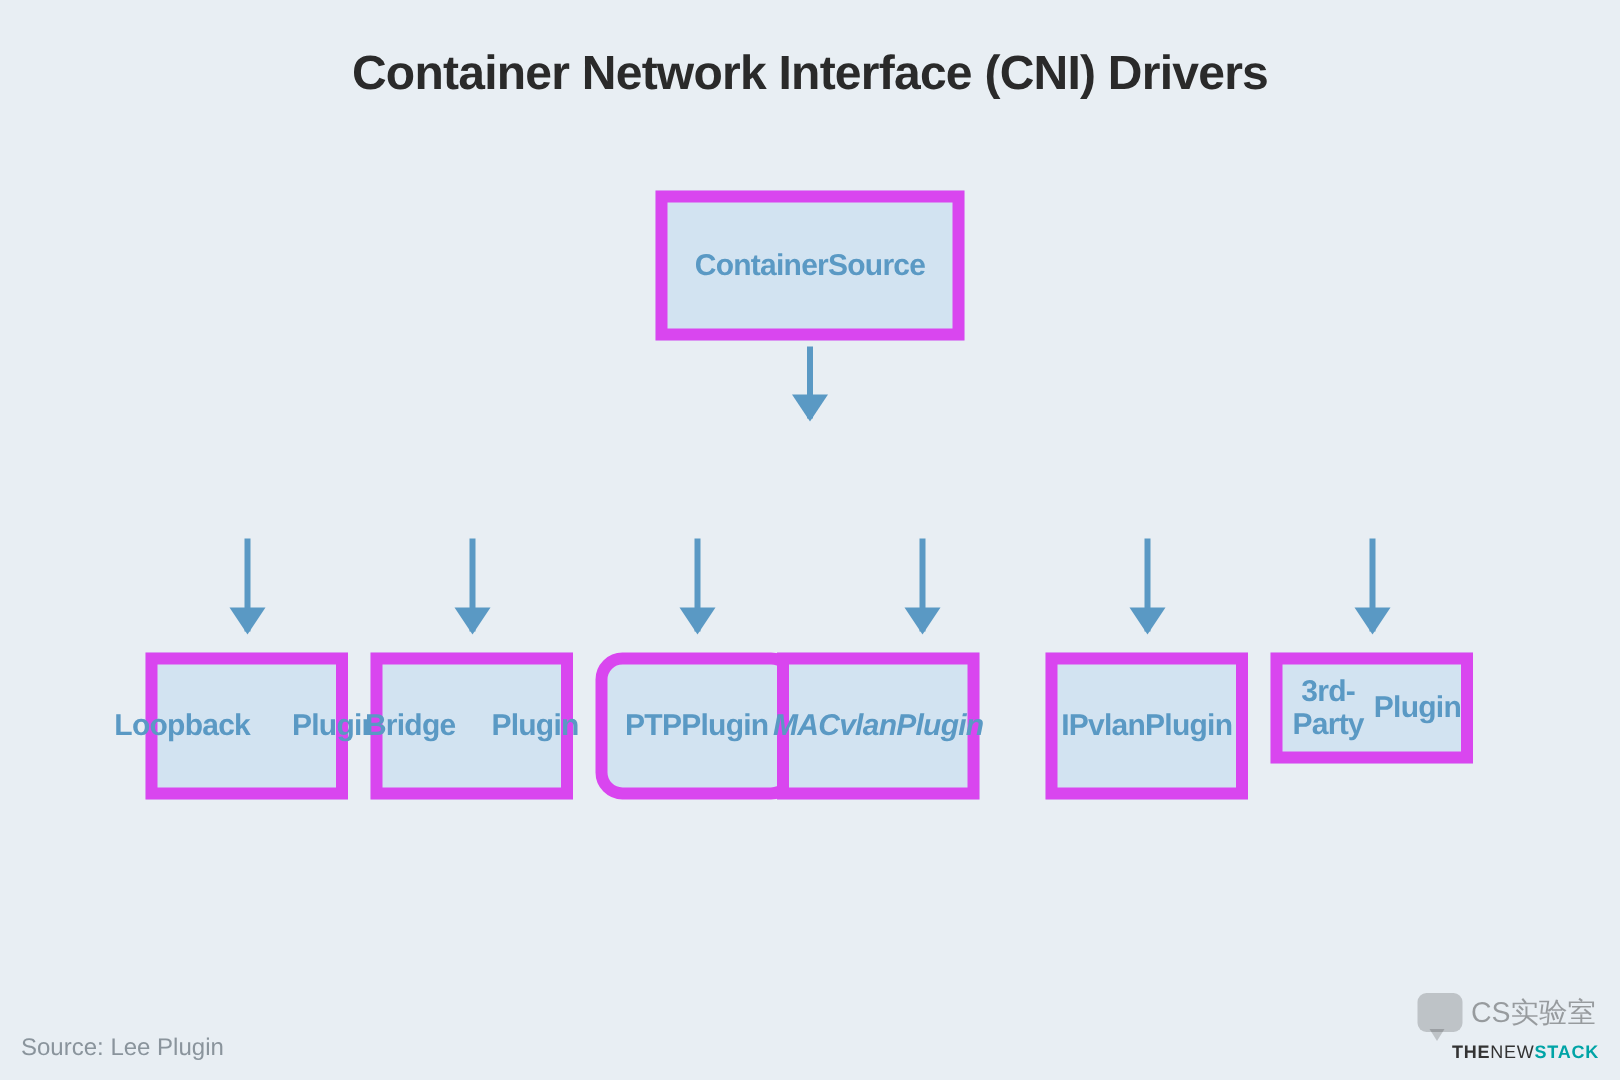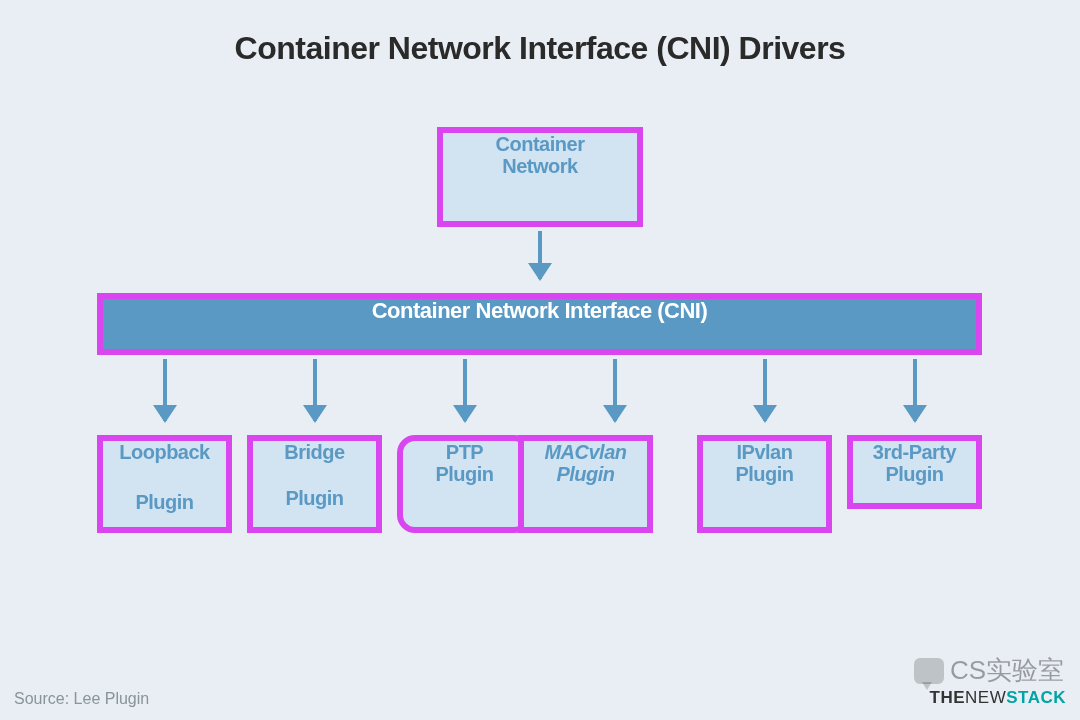--- a/index.html
+++ b/index.html
@@ -20,25 +20,26 @@
     padding-top: 30px;
     padding-bottom: 20px;
   }
   .diagram {
     position: relative;
     width: 100%;
     height: 560px;
   }
   .box {
     position: absolute;
-    border: 6px solid #d946ef;
+    border: 8px solid #d946ef;
     background: #d2e3f1;
     display: flex;
-    flex-direction: column;
+    flex-direction: row;
     align-items: center;
+    justify-content: center;
     text-align: center;
     color: #5a99c4;
     font-weight: 700;
     font-size: 20px;
     line-height: 1.1;
     letter-spacing: -0.5px;
   }
   .box.filled {
     background: #5a99c4;
     color: #fff;
@@ -65,34 +66,34 @@
     bottom: 12px;
     left: 14px;
     color: #8a949c;
     font-size: 16px;
   }
   .brand {
     position: absolute;
     bottom: 12px;
     right: 14px;
     font-weight: 800;
-    font-size: 17px;
+    font-size: 12px;
     letter-spacing: 0.5px;
   }
   .brand .t1 { color: #333; }
   .brand .t2 { color: #333; font-weight: 300; }
   .brand .t3 { color: #00a4a6; }
   .watermark {
     position: absolute;
     right: 16px;
     bottom: 32px;
     display: flex;
     align-items: center;
     color: rgba(0,0,0,0.35);
-    font-size: 26px;
+    font-size: 19px;
     gap: 6px;
   }
   .watermark .bubble {
     width: 30px;
     height: 26px;
     background: rgba(0,0,0,0.18);
     border-radius: 6px;
     position: relative;
   }
   .watermark .bubble::after {
@@ -109,28 +110,25 @@
 </style>
 </head>
 <body>
 
 <h1 class="title">Container Network Interface (CNI) Drivers</h1>
 
 <div class="diagram">
 
   <div class="box" id="runtime-box" style="left: 437px; top: 40px; width: 206px; height: 100px;">
     <span>Container</span>
-    <span>Network</span>
+    <span>Source</span>
   </div>
 
   <div class="arrow" id="arrow-top" style="left: 538px; top: 144px; height: 48px;"></div>
 
-  <div class="box filled" id="interface-box" style="left: 97px; top: 206px; width: 885px; height: 62px; font-size: 22px;">
-    <span>Container Network Interface (CNI)</span>
-  </div>
 
   <div id="plugins-layer">
       <div class="arrow" style="left: 162.5px; top: 272px; height: 62px;"></div>
       <div class="box" style="left: 97px; top: 348px; width: 135px; height: 98px; gap: 28px;">
         <span>Loopback</span>
         <span>Plugin</span>
       </div>
       <div class="arrow" style="left: 312.5px; top: 272px; height: 62px;"></div>
       <div class="box" style="left: 247px; top: 348px; width: 135px; height: 98px; gap: 24px;">
         <span>Bridge</span>

